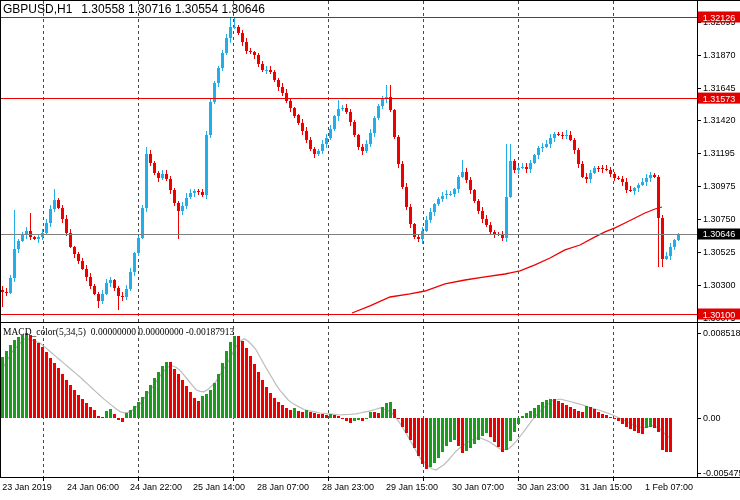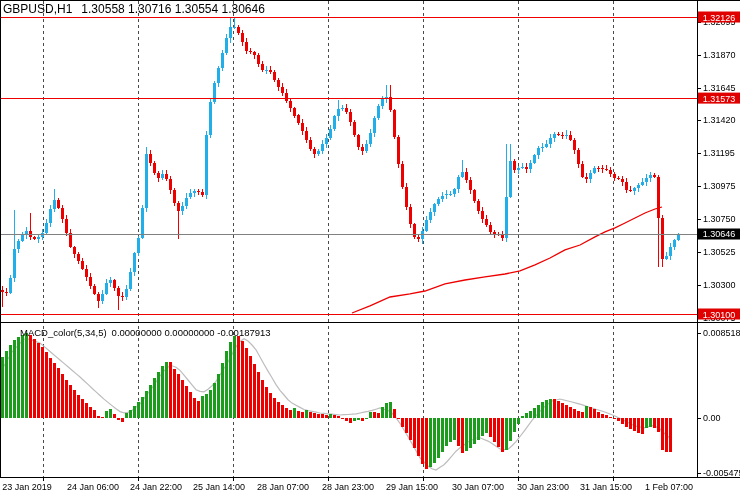--- a/index.html
+++ b/index.html
@@ -7,22 +7,22 @@
     position:relative;width:740px;height:500px;background:#fff;overflow:hidden;
     font-family:"Liberation Sans",sans-serif;
   }
   .terminal svg{position:absolute;left:0;top:0;}
   .ohlc-title{
     position:absolute;left:3px;top:2px;font-size:12px;color:#000;
     white-space:nowrap;z-index:5;
   }
   .ohlc-title .sym{margin-right:9px;}
   .macd-title{
-    position:absolute;left:20px;top:327px;font-size:9.5px;color:#000;
-    white-space:nowrap;z-index:5;
+    position:absolute;left:3px;top:327px;font-size:9.5px;color:#000;
+    white-space:nowrap;z-index:5;font-family:Liberation Serif, serif;
   }
   .macd-title .ind{margin-right:5px;}
 </style>
 </head>
 <body>
 
 <div class="terminal">
   <svg id="chart-svg" width="740" height="500" viewBox="0 0 740 500">
       <rect x="0" y="0" width="740" height="500" fill="#fff"></rect>
       <g stroke="#4A4A4A" stroke-width="1" stroke-dasharray="3,3" shape-rendering="crispEdges">

